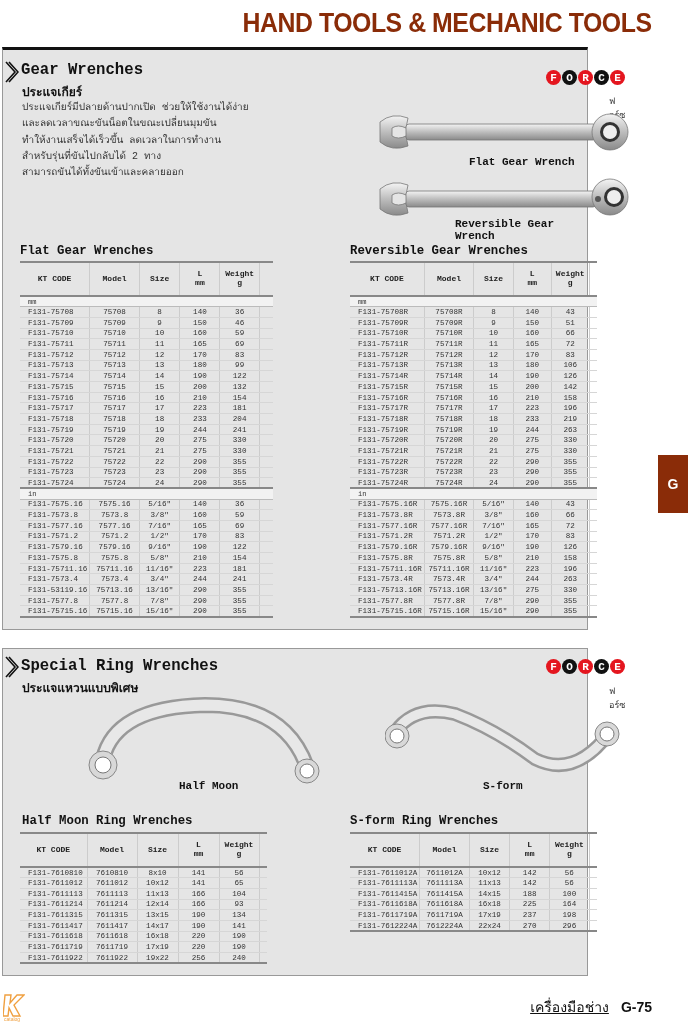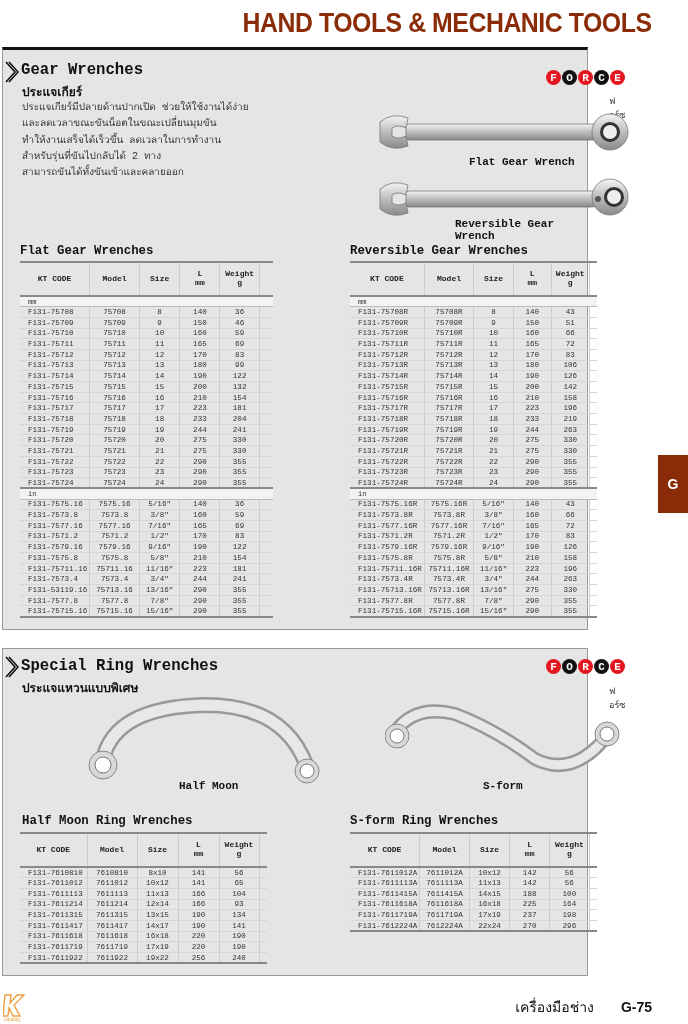--- a/index.html
+++ b/index.html
@@ -24,21 +24,21 @@
   table.spec th { font-weight: bold; font-size: 8px; color: #222; text-align: center; height: 34px; border-left: 1px solid #ccc; border-top: 2px solid #888; border-bottom: 2px solid #888; line-height: 1.1; }
   table.spec th:first-child { border-left: none; }
   table.spec td { height: 10.7px; text-align: center; border-left: 1px solid #ccc; border-bottom: 1px solid #d6d6d6; padding: 0 2px; white-space: nowrap; }
   table.spec td:first-child { border-left: none; text-align: left; padding-left: 8px; }
   table.spec tr.unit td { text-align: left; font-size: 7px; color: #333; padding-left: 8px; background: #f2f2f2; border-bottom: 1px solid #bbb; }
   table.spec tr.last td { border-bottom: 2px solid #888; }
   table.spec .extra { border-left: 1px solid #ccc; width: 8px; }
   .g-tab { position: absolute; left: 658px; top: 455px; width: 30px; height: 58px; background: #8a2c08; color: #fff; font-weight: bold; font-size: 14px; display: flex; align-items: center; justify-content: center; }
   .footer-logo { position: absolute; left: 3px; top: 994px; width: 22px; height: 28px; }
   .footer-text { position: absolute; right: 36px; top: 996px; font-size: 14px; font-weight: bold; color: #111; }
-  .footer-text .th { font-weight: normal; margin-right: 27px; }
+  .footer-text .th { font-weight: normal; margin-right: 12px; text-decoration: underline; }
 </style>
 </head>
 <body>
 
 <div class="page-title">HAND TOOLS &amp; MECHANIC TOOLS</div>
 
 <div class="section sec1">
   <svg class="chev" style="top:10px" viewBox="0 0 14 24">
     <polyline points="1,2 10,12 1,22" fill="none" stroke="#111" stroke-width="1.6"></polyline>
     <polyline points="4,2 13,12 4,22" fill="none" stroke="#111" stroke-width="1.6"></polyline>

